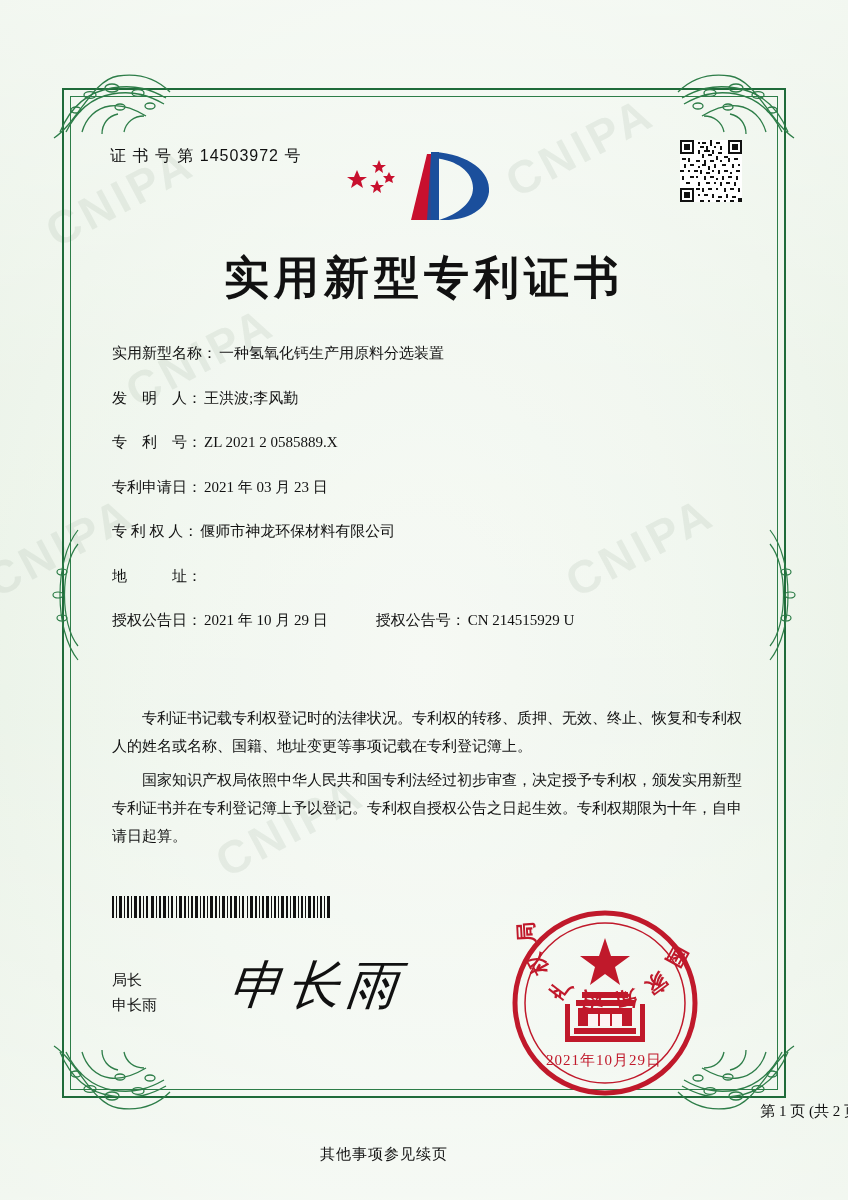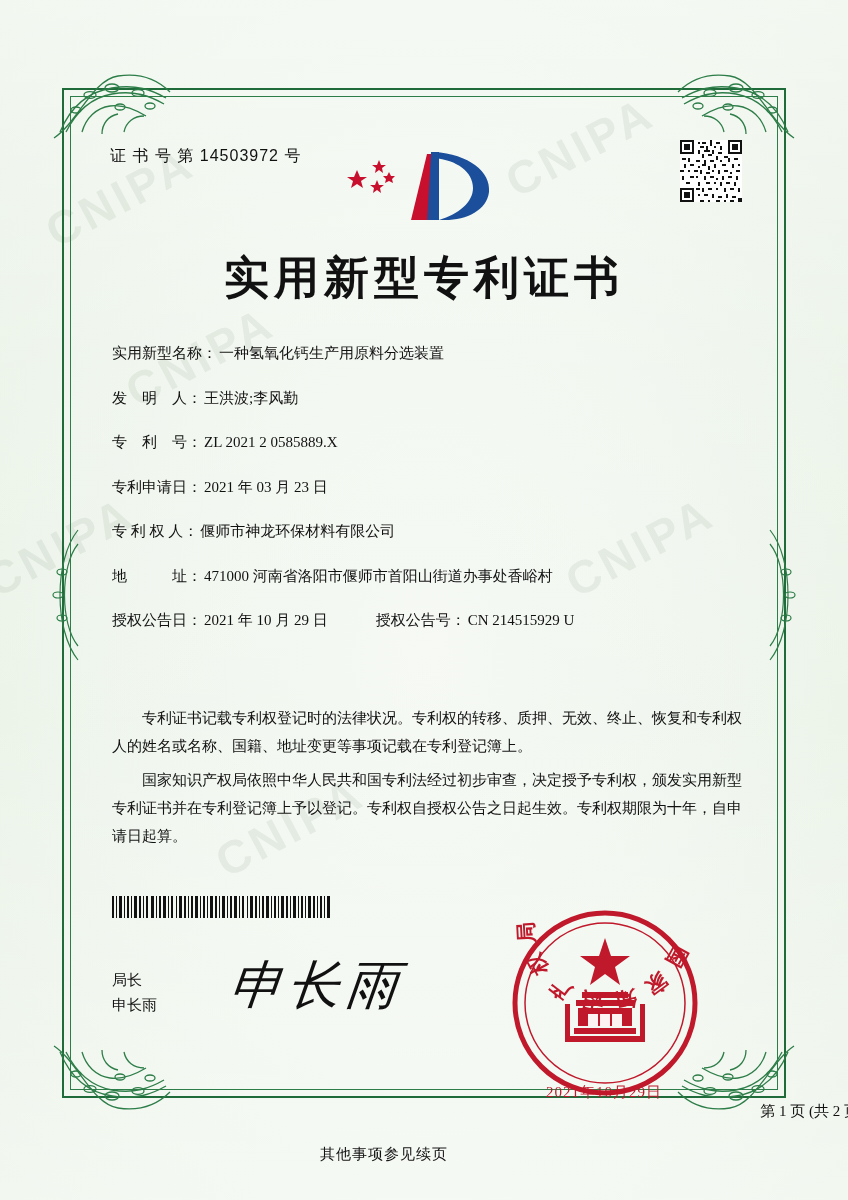--- a/index.html
+++ b/index.html
@@ -208,21 +208,21 @@
   .seal {
     position: absolute;
     right: 78px;
     top: 812px;
     width: 190px;
     height: 190px;
   }
   .seal-date {
     position: absolute;
     right: 74px;
-    top: 987px;
+    top: 955px;
     width: 200px;
     text-align: center;
     font-size: 15px;
     color: #c0192b;
     letter-spacing: 1px;
   }
 
   .page-num {
     position: absolute;
     left: 0;
@@ -483,21 +483,20 @@
       <div class="field-row">
         <span class="field-label">专利申请日：</span>
         <span class="field-value">2021 年 03 月 23 日</span>
       </div>
       <div class="field-row">
         <span class="field-label">专 利 权 人：</span>
         <span class="field-value">偃师市神龙环保材料有限公司</span>
       </div>
       <div class="field-row">
         <span class="field-label">地　　　址：</span>
-        <span class="field-value">471000 河南省洛阳市偃师市首阳山街道办事处香峪村</span>
       </div>
       <div class="field-row two-col">
         <span class="field-label">授权公告日：</span>
         <span class="field-value">2021 年 10 月 29 日</span>
         <span class="second-label">授权公告号：</span>
         <span class="field-value">CN 214515929 U</span>
       </div>
     </div>
 
     <div class="paragraphs">

